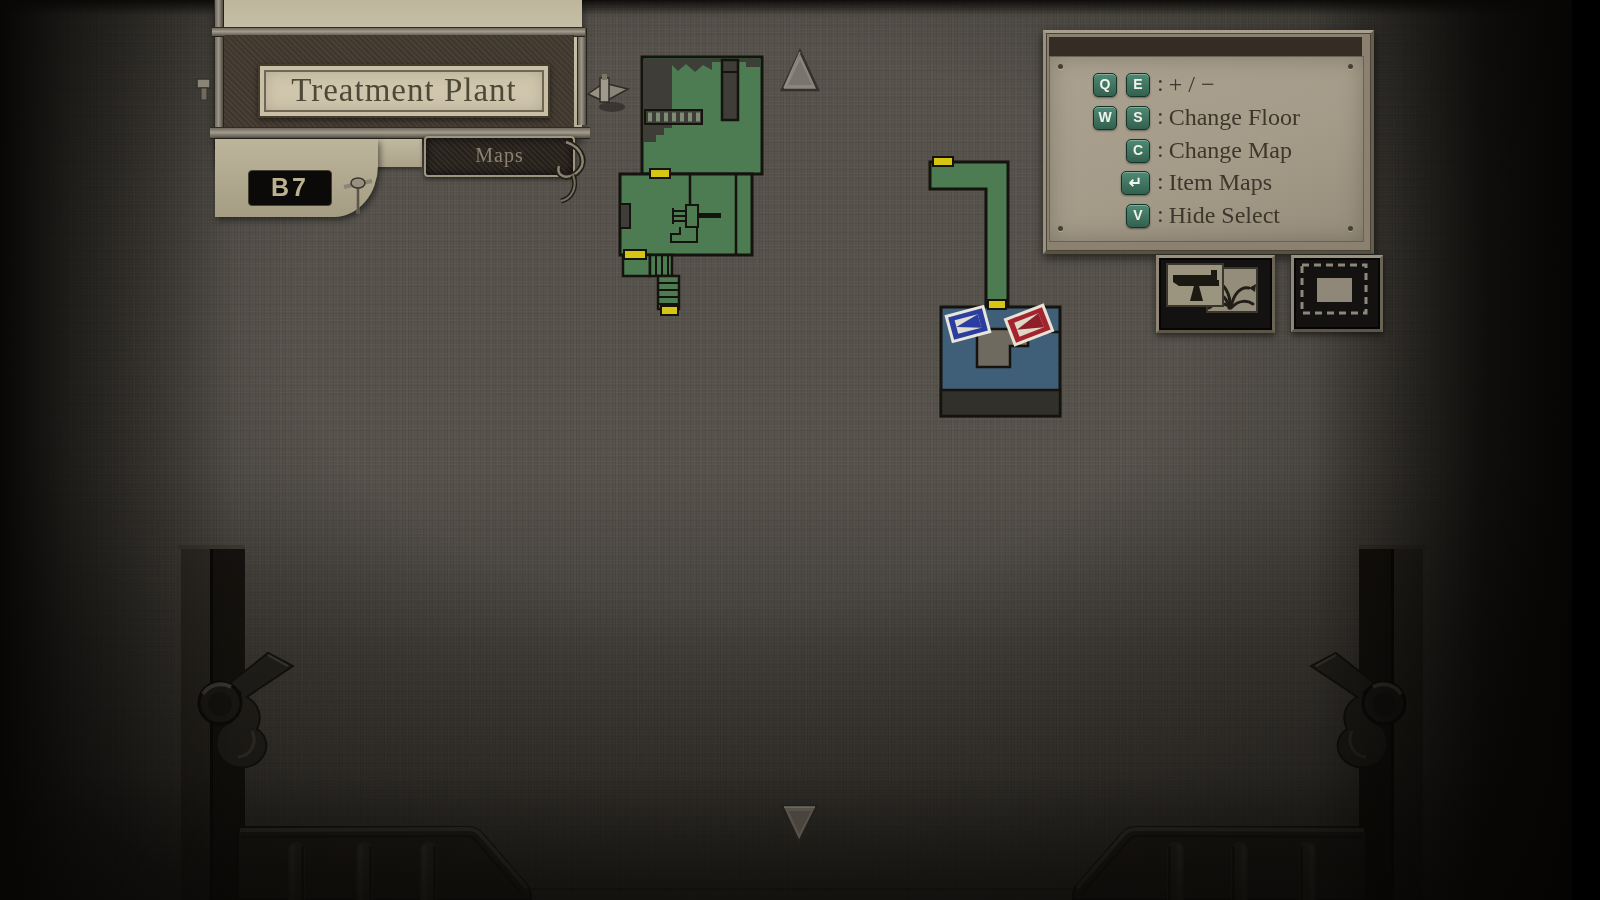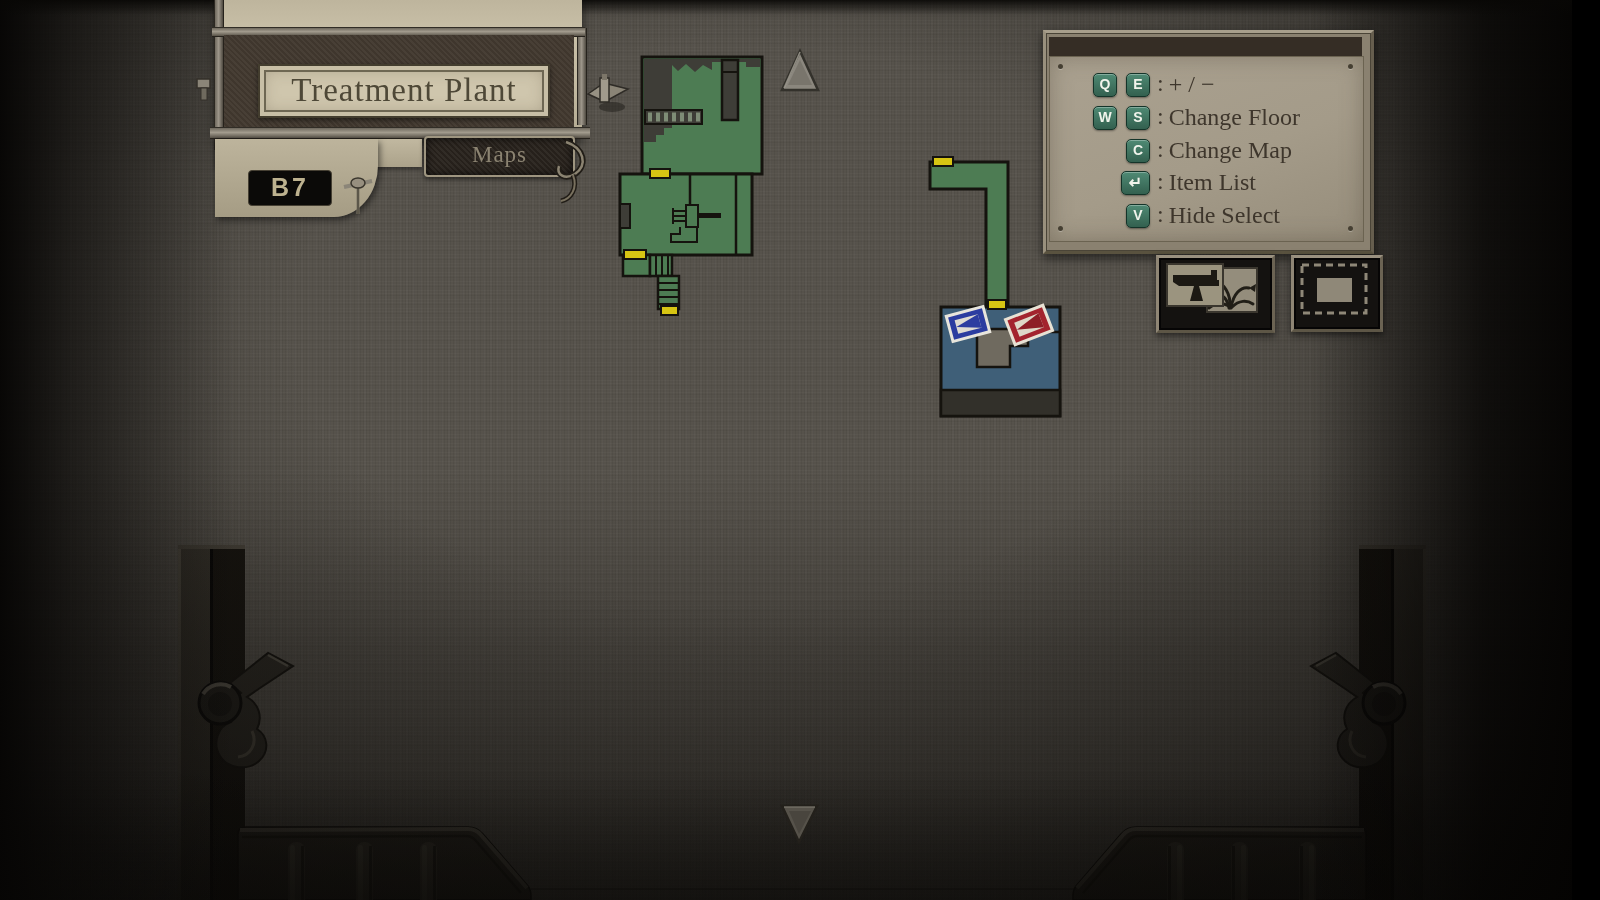--- a/index.html
+++ b/index.html
@@ -41,21 +41,21 @@
     background:linear-gradient(180deg,#c1b8a0,#aba28a);box-shadow:0 2px 4px rgba(0,0,0,.45);}
   .tab-b7{left:215px;top:139px;width:163px;height:78px;
     background:linear-gradient(180deg,#bdb49c,#a59c84);
     border-bottom-right-radius:44px 52px;box-shadow:2px 3px 6px rgba(0,0,0,.5);}
   .b7-box{left:248px;top:170px;width:82px;height:34px;background:#0b0a08;border:1px solid #464033;border-radius:4px;
     text-align:center;line-height:33px;font-family:Liberation Sans, sans-serif;font-weight:bold;
     font-size:25px;color:#bdb28f;letter-spacing:3px;}
   .maps-tab{left:424px;top:136px;width:147px;height:37px;background:#29231d;
     background-image:repeating-linear-gradient(45deg, rgba(255,255,255,.04) 0 2px, rgba(0,0,0,.08) 2px 4px);
     border:2px solid #9e9580;border-radius:4px;box-shadow:0 2px 5px rgba(0,0,0,.55), inset 0 0 8px rgba(0,0,0,.8);
-    text-align:center;line-height:34px;font-size:23px;color:#8b8371;letter-spacing:1px;}
+    text-align:center;line-height:34px;font-size:20px;color:#8b8371;letter-spacing:1px;}
 
   
   .legend-frame{left:1043px;top:30px;width:325px;height:218px;background:#8a8170;
     border-top:3px solid #a89f8c;border-left:3px solid #99907d;border-right:3px solid #665e4e;border-bottom:3px solid #59523f;
     box-shadow:0 4px 10px rgba(0,0,0,.6), inset 0 0 0 1px #4a4437;}
   .legend-band{left:1049px;top:37px;width:313px;height:19px;background:#352d25;}
   .legend-inner{left:1049px;top:56px;width:313px;height:184px;
     background:linear-gradient(160deg,#aaa190 0,#a49b89 55%,#968d7b 100%);
     background-blend-mode:normal;border:1px solid #6b6351;
     box-shadow:inset 0 0 22px rgba(70,60,45,.35);}
@@ -272,21 +272,21 @@
           <kbd>C</kbd>
         </span>
       <span class="colon">:</span>
       <span class="action">Change Map</span>
     </div>
     <div class="legend-row" style="top:169px;">
       <span class="keys">
           <kbd class="wide">↵</kbd>
         </span>
       <span class="colon">:</span>
-      <span class="action">Item List</span>
+      <span class="action">Item Maps</span>
     </div>
     <div class="legend-row" style="top:202px;">
       <span class="keys">
           <kbd>V</kbd>
         </span>
       <span class="colon">:</span>
       <span class="action">Hide Select</span>
     </div>
 
     <div class="abs icon-box box1">

